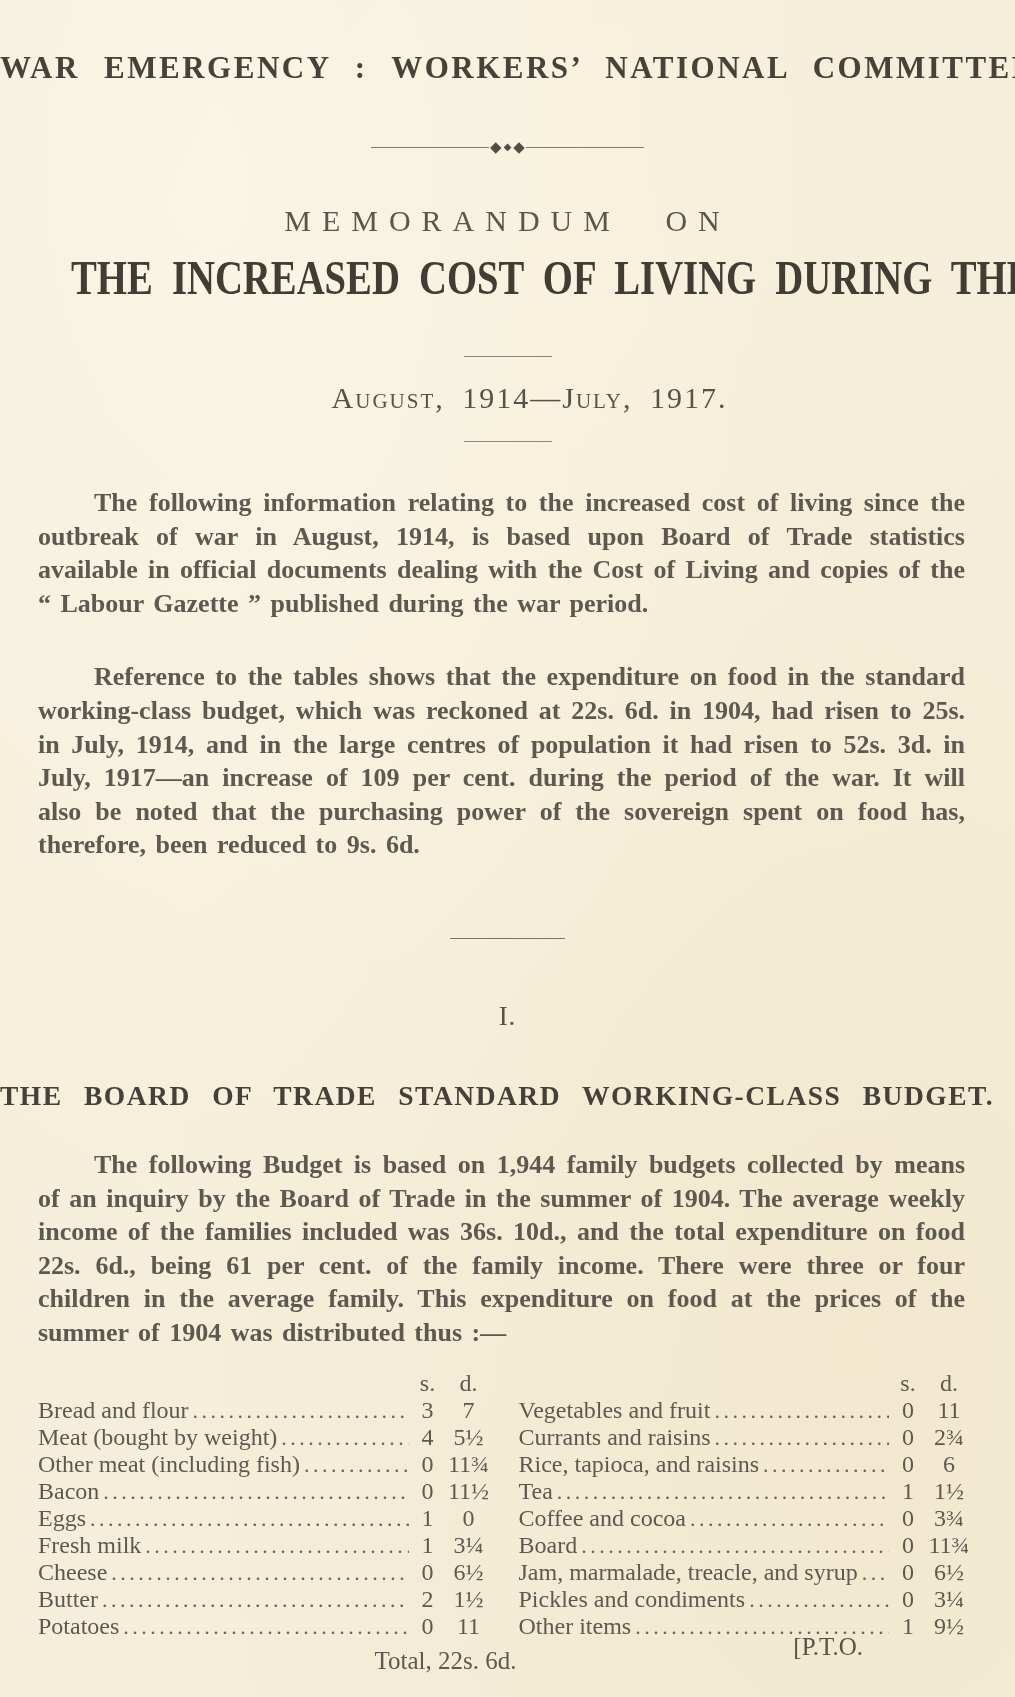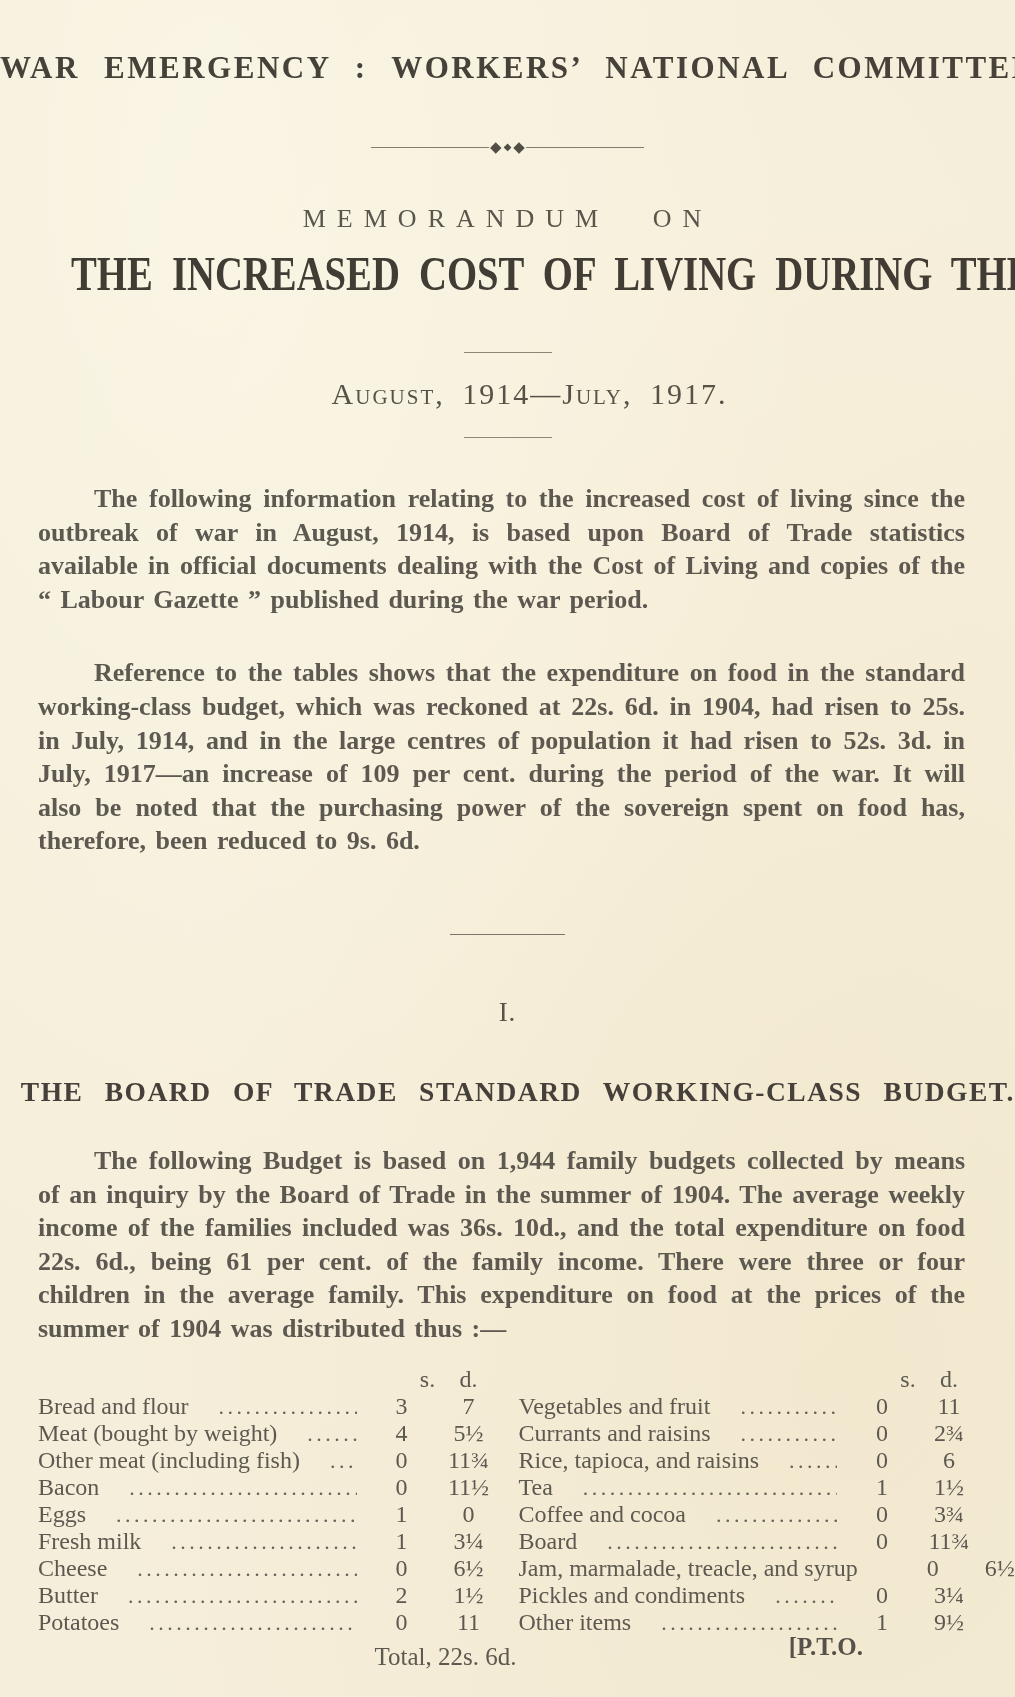--- a/index.html
+++ b/index.html
@@ -51,21 +51,21 @@
     font-size: 15px;
     line-height: 10px;
     margin: 0 1px;
   }
   .orn-glyph.small { font-size: 10px; }
 
   
   .memo-on {
     margin-top: 52px;
     text-align: center;
-    font-size: 26px;
+    font-size: 30px;
     letter-spacing: 11px;
     word-spacing: 26px;
     color: #5b564c;
     white-space: nowrap;
   }
 
   
   .main-title {
     margin: 14px 0 0 0;
     text-align: center;
@@ -119,21 +119,21 @@
   
   .section-numeral {
     margin-top: 62px;
     text-align: center;
     font-size: 27px;
     color: #575349;
     letter-spacing: 1px;
   }
   .section-heading {
     margin: 48px 0 0 0;
-    text-align: right;
+    text-align: left;
     font-size: 27.5px;
     font-weight: bold;
     letter-spacing: 1.5px;
     word-spacing: 13px;
     color: #45403a;
     white-space: nowrap;
   }
 
   
   .budget-table {
@@ -149,21 +149,20 @@
     display: flex;
     justify-content: flex-end;
     height: 27px;
     align-items: baseline;
   }
   .budget-row {
     display: flex;
     align-items: flex-start;
     height: 27px;
     white-space: nowrap;
-    gap: 26px;
   }
   .item-label { flex: 0 0 auto; }
   .leader {
     flex: 1 1 auto;
     min-width: 0;
     overflow: hidden;
     white-space: nowrap;
     margin: 0 4px;
   }
   .leader::after {
@@ -183,21 +182,20 @@
     color: #5d5950;
     transform: translateX(-62px);
   }
 
   .pto {
     position: absolute;
     right: 152px;
     top: 1633px;
     font-size: 25px;
     color: #56524a;
-    font-weight: bold;
   }
 </style>
 </head>
 <body>
 
 <div class="page">
 
   <div class="masthead">WAR EMERGENCY : WORKERS’ NATIONAL COMMITTEE.</div>
 
   <div class="ornament">

